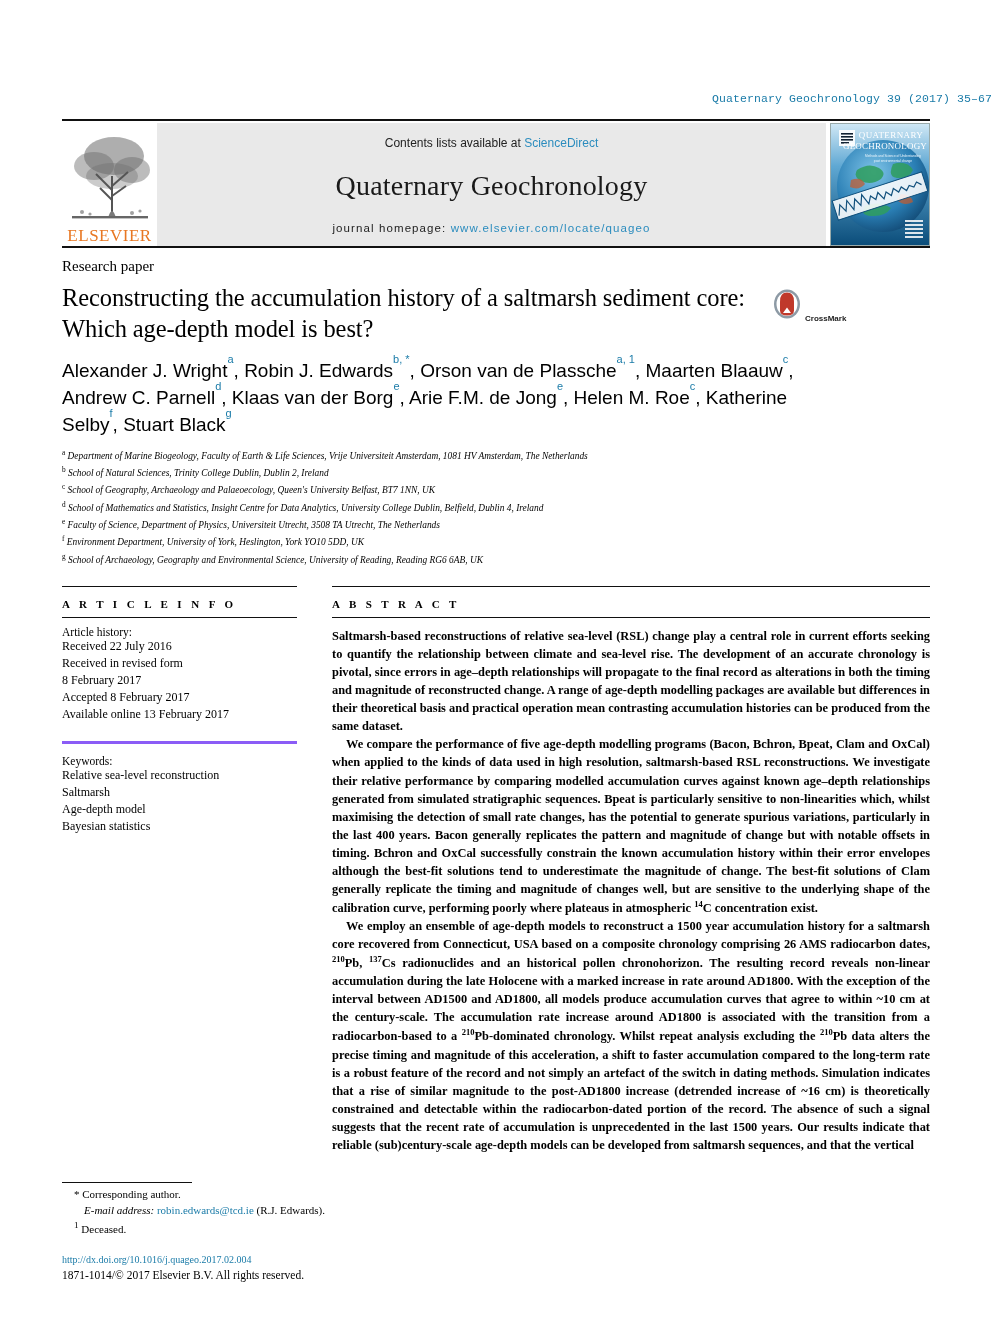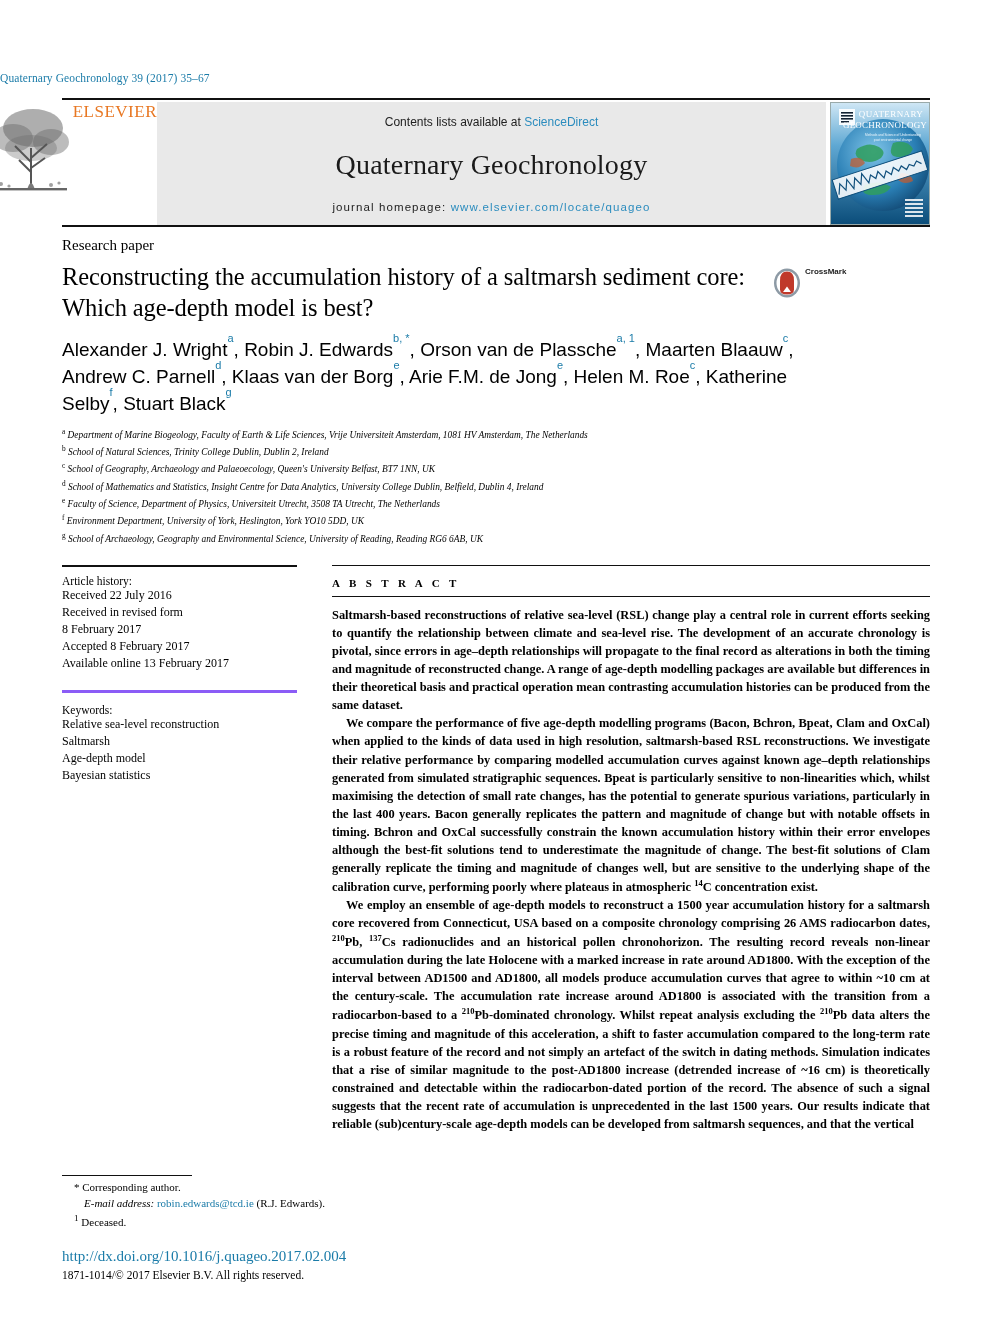--- a/index.html
+++ b/index.html
@@ -10,43 +10,43 @@
     background: #ffffff;
     font-family: "Liberation Serif", serif;
     color: #000000;
     position: relative;
     overflow: hidden;
   }
   .page { position: relative; width: 992px; height: 1323px; padding: 0; }
 
   
   .runhead {
-    text-align: left;
-    font-family: Liberation Serif, serif;
+    text-align: right;
+    font-family: Liberation Mono, monospace;
     font-size: 11.5px;
     color: #1a7ba8;
-    padding-top: 72px;
+    padding-top: 92px;
     letter-spacing: .1px;
   }
 
   
   .masthead-wrap { margin: 14px 62px 0 62px; }
   .rule-thick { border-top: 2.5px solid #111; }
   .masthead {
     display: flex;
     align-items: stretch;
     height: 123px;
     margin-top: 2px;
   }
   .elsevier-logo {
     width: 95px;
     flex: 0 0 95px;
     display: flex;
-    flex-direction: row;
-    align-items: flex-start;
+    flex-direction: column;
+    align-items: center;
     justify-content: flex-end;
     padding-bottom: 2px;
   }
   .tree-svg { display:block; }
   .elsevier-word {
     font-family: "Liberation Serif", serif;
     font-size: 17px;
     letter-spacing: .5px;
     color: #e87722;
     line-height: 1;
@@ -106,21 +106,21 @@
     line-height: 1.26;
     font-weight: normal;
     margin: 0;
     flex: 1 1 auto;
     max-width: 700px;
     letter-spacing: -.1px;
   }
   .crossmark {
     flex: 0 0 auto;
     display: flex;
-    align-items: flex-start;
+    align-items: flex-end;
     margin-top: 6px;
     margin-left: 10px;
   }
   .crossmark-label {
     font-family: "Liberation Sans", sans-serif;
     font-size: 8px;
     font-weight: bold;
     color: #222;
     margin-left: 3px;
     line-height: 1;
@@ -187,21 +187,21 @@
   .foot-line {
     font-size: 11px;
     line-height: 1.45;
     padding-left: 10px;
     text-indent: -10px;
     margin-left: 12px;
   }
   .foot-line .ital { font-style: italic; }
   .link { color: #1a7ba8; }
   .doi-block { margin-top: 15px; }
-  .doi-line { font-size: 15px; color: #1a7ba8; line-height: 1.4; }
+  .doi-line { font-size: 10px; color: #1a7ba8; line-height: 1.4; }
   .copy-line { font-size: 11.5px; line-height: 1.4; }
 </style>
 </head>
 <body>
 
 <div class="page">
 
   <div class="runhead">Quaternary Geochronology 39 (2017) 35–67</div>
 
   <div class="masthead-wrap">
@@ -331,20 +331,21 @@
         <div class="affil"><sup>e</sup> Faculty of Science, Department of Physics, Universiteit Utrecht, 3508 TA Utrecht, The Netherlands</div>
         <div class="affil"><sup>f</sup> Environment Department, University of York, Heslington, York YO10 5DD, UK</div>
         <div class="affil"><sup>g</sup> School of Archaeology, Geography and Environmental Science, University of Reading, Reading RG6 6AB, UK</div>
       </div>
   </div>
 
   <div class="cols">
 
     <div class="col-left">
       <div class="inner">
+        <div class="sect-head">A R T I C L E   I N F O</div>
         <div style="border-top:1px solid #111;"></div>
         <div class="hist-title">Article history:</div>
         <div>
             <div class="hist-line">Received 22 July 2016</div>
             <div class="hist-line">Received in revised form</div>
             <div class="hist-line">8 February 2017</div>
             <div class="hist-line">Accepted 8 February 2017</div>
             <div class="hist-line">Available online 13 February 2017</div>
           </div>
         <div class="kw-block">

